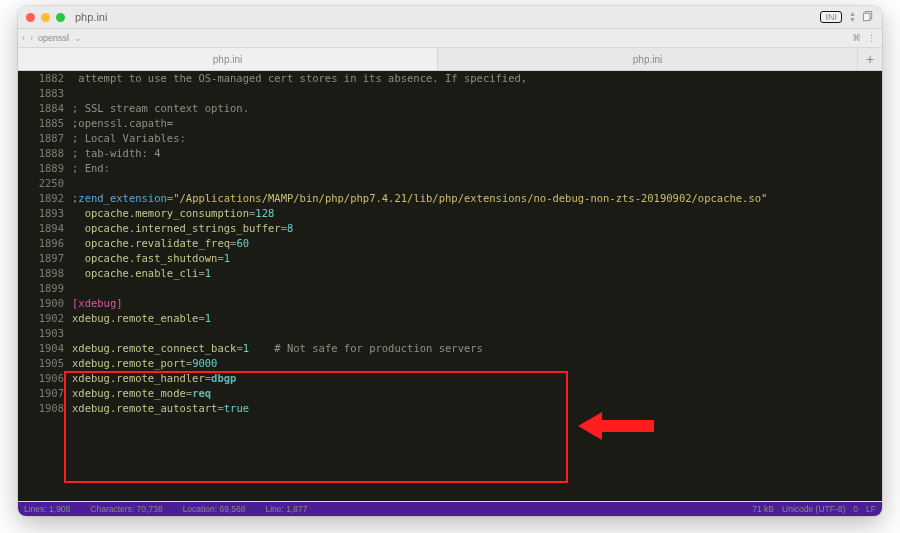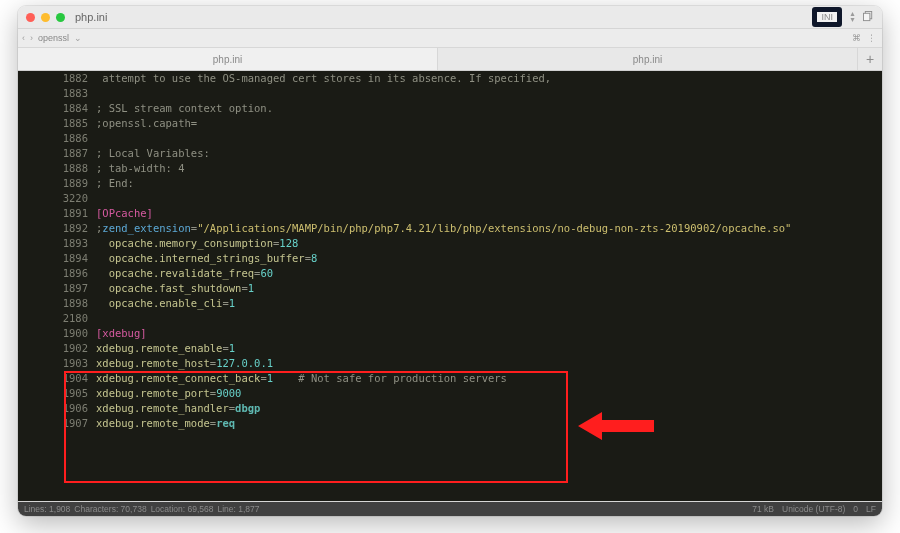--- a/index.html
+++ b/index.html
@@ -41,21 +41,21 @@
   .traffic span {
     width: 9px; height: 9px; border-radius: 50%;
     display: inline-block;
   }
   .dot-red    { background:#ff5f57; }
   .dot-yellow { background:#febc2e; }
   .dot-green  { background:#28c840; }
   .title { flex: 1; color:#666; font-size: 11px; }
   .title-right { display:flex; align-items:center; gap:6px; color:#8a8a8a; }
   .lang-pill {
-    font-size: 9px; padding: 0 4px; border:5px solid #0f172a;
+    font-size: 9px; padding: 0 4px; border:1px solid #0f172a;
     border-radius: 3px; color:#8a8a8a; background:#f2f2f2;
   }
   .stepper {
     width: 9px; height: 12px; display:flex; flex-direction:column;
     justify-content:space-between; align-items:center; color:#9a9a9a;
     line-height: 6px; font-size: 8px;
   }
   .copy-icon svg { width:11px; height:11px; fill:#8d8d8d; }
 
   
@@ -100,21 +100,20 @@
     overflow:hidden;
     position:relative;
     font-family: "Menlo","Consolas","DejaVu Sans Mono",monospace;
     font-size: 10.5px;
     line-height: 15px;
   }
   .line {
     display:flex;
     white-space: pre;
     height: 15px;
-    padding-left: 24px;
   }
   .gutter {
     width: 46px;
     color:#7d7e72;
     text-align:right;
     padding-right: 8px;
     user-select:none;
   }
   .code { color:#d9d7c7; }
 
@@ -140,27 +139,27 @@
   .arrow {
     position:absolute;
     left: 560px;
     top: 335px;
     pointer-events:none;
   }
 
   
   .statusbar {
     height: 14px;
-    background:#404040;
+    background:#4c1d95;
     border-top:1px solid #d6d6d6;
     font-size: 8.5px;
     color:#8a8a8a;
     display:flex; align-items:center;
     padding: 0 6px;
-    gap: 4px;
+    gap: 20px;
   }
   .statusbar .sb-right { margin-left:auto; display:flex; gap:8px; }
 </style>
 </head>
 <body>
 
 <div class="window">
 
   <div class="titlebar">
     <div class="traffic">
@@ -205,40 +204,39 @@
       <span>php.ini</span>
     </div>
     <div class="newtab">+</div>
   </div>
 
   <div class="editor" id="editor">
       <div class="line"><span class="gutter">1882</span><span class="code"><span class="c-grey"> attempt to use the OS-managed cert stores in its absence. If specified,</span></span></div>
       <div class="line"><span class="gutter">1883</span></div>
       <div class="line"><span class="gutter">1884</span><span class="code"><span class="c-grey">; SSL stream context option.</span></span></div>
       <div class="line"><span class="gutter">1885</span><span class="code"><span class="c-grey">;openssl.capath=</span></span></div>
-      <div class="line"><span class="gutter">1886</span><span class="code"></span></div>
       <div class="line"><span class="gutter">1887</span><span class="code"><span class="c-grey">; Local Variables:</span></span></div>
       <div class="line"><span class="gutter">1888</span><span class="code"><span class="c-grey">; tab-width: 4</span></span></div>
       <div class="line"><span class="gutter">1889</span><span class="code"><span class="c-grey">; End:</span></span></div>
-      <div class="line"><span class="gutter">3220</span><span class="code"></span></div>
-      <div class="line"><span class="gutter">1891</span><span class="code"><span class="c-mag">[OPcache]</span></span></div>
+      <div class="line"><span class="gutter">2250</span><span class="code"></span></div>
       <div class="line"><span class="gutter">1892</span><span class="code"><span class="c-grey">;</span><span class="c-blue">zend_extension</span><span class="c-grey">=</span><span class="c-str">"</span><span class="c-str">/Applications/MAMP/bin/php/php7.4.21/lib/php/extensions/no-debug-non-zts-20190902/opcache.so</span><span class="c-str">"</span></span></div>
       <div class="line"><span class="gutter">1893</span><span class="code"><span class="code">  </span><span class="c-optkey">opcache.memory_consumption</span><span class="c-grey">=</span><span class="c-cyan">128</span></span></div>
       <div class="line"><span class="gutter">1894</span><span class="code"><span class="code">  </span><span class="c-optkey">opcache.interned_strings_buffer</span><span class="c-grey">=</span><span class="c-cyan">8</span></span></div>
       <div class="line"><span class="gutter">1896</span><span class="code"><span class="code">  </span><span class="c-optkey">opcache.revalidate_freq</span><span class="c-grey">=</span><span class="c-cyan">60</span></span></div>
       <div class="line"><span class="gutter">1897</span><span class="code"><span class="code">  </span><span class="c-optkey">opcache.fast_shutdown</span><span class="c-grey">=</span><span class="c-cyan">1</span></span></div>
       <div class="line"><span class="gutter">1898</span><span class="code"><span class="code">  </span><span class="c-optkey">opcache.enable_cli</span><span class="c-grey">=</span><span class="c-cyan">1</span></span></div>
-      <div class="line"><span class="gutter">2180</span><span class="code"></span></div>
+      <div class="line"><span class="gutter">1899</span><span class="code"></span></div>
       <div class="line"><span class="gutter">1900</span><span class="code"><span class="c-mag">[xdebug]</span></span></div>
       <div class="line"><span class="gutter">1902</span><span class="code"><span class="c-optkey">xdebug.remote_enable</span><span class="c-grey">=</span><span class="c-cyan">1</span></span></div>
-      <div class="line"><span class="gutter">1903</span><span class="code"><span class="c-optkey">xdebug.remote_host</span><span class="c-grey">=</span><span class="c-cyan">127.0.0.1</span></span></div>
+      <div class="line"><span class="gutter">1903</span></div>
       <div class="line"><span class="gutter">1904</span><span class="code"><span class="c-optkey">xdebug.remote_connect_back</span><span class="c-grey">=</span><span class="c-cyan">1</span><span class="code">    </span><span class="c-grey"># Not safe for production servers</span></span></div>
       <div class="line"><span class="gutter">1905</span><span class="code"><span class="c-optkey">xdebug.remote_port</span><span class="c-grey">=</span><span class="c-cyan">9000</span></span></div>
       <div class="line"><span class="gutter">1906</span><span class="code"><span class="c-optkey">xdebug.remote_handler</span><span class="c-grey">=</span><span class="c-cyan2">dbgp</span></span></div>
       <div class="line"><span class="gutter">1907</span><span class="code"><span class="c-optkey">xdebug.remote_mode</span><span class="c-grey">=</span><span class="c-cyan2">req</span></span></div>
+      <div class="line"><span class="gutter">1908</span><span class="code"><span class="c-optkey">xdebug.remote_autostart</span><span class="c-grey">=</span><span class="c-cyan">true</span></span></div>
 
     <div class="hl-box"></div>
     <svg class="arrow" width="80" height="40">
       <polygon points="0,20 24,6 24,14 76,14 76,26 24,26 24,34" fill="#ff1e1e"></polygon>
     </svg>
   </div>
 
   <div class="statusbar">
     <span>Lines: 1,908</span>
     <span>Characters: 70,738</span>

